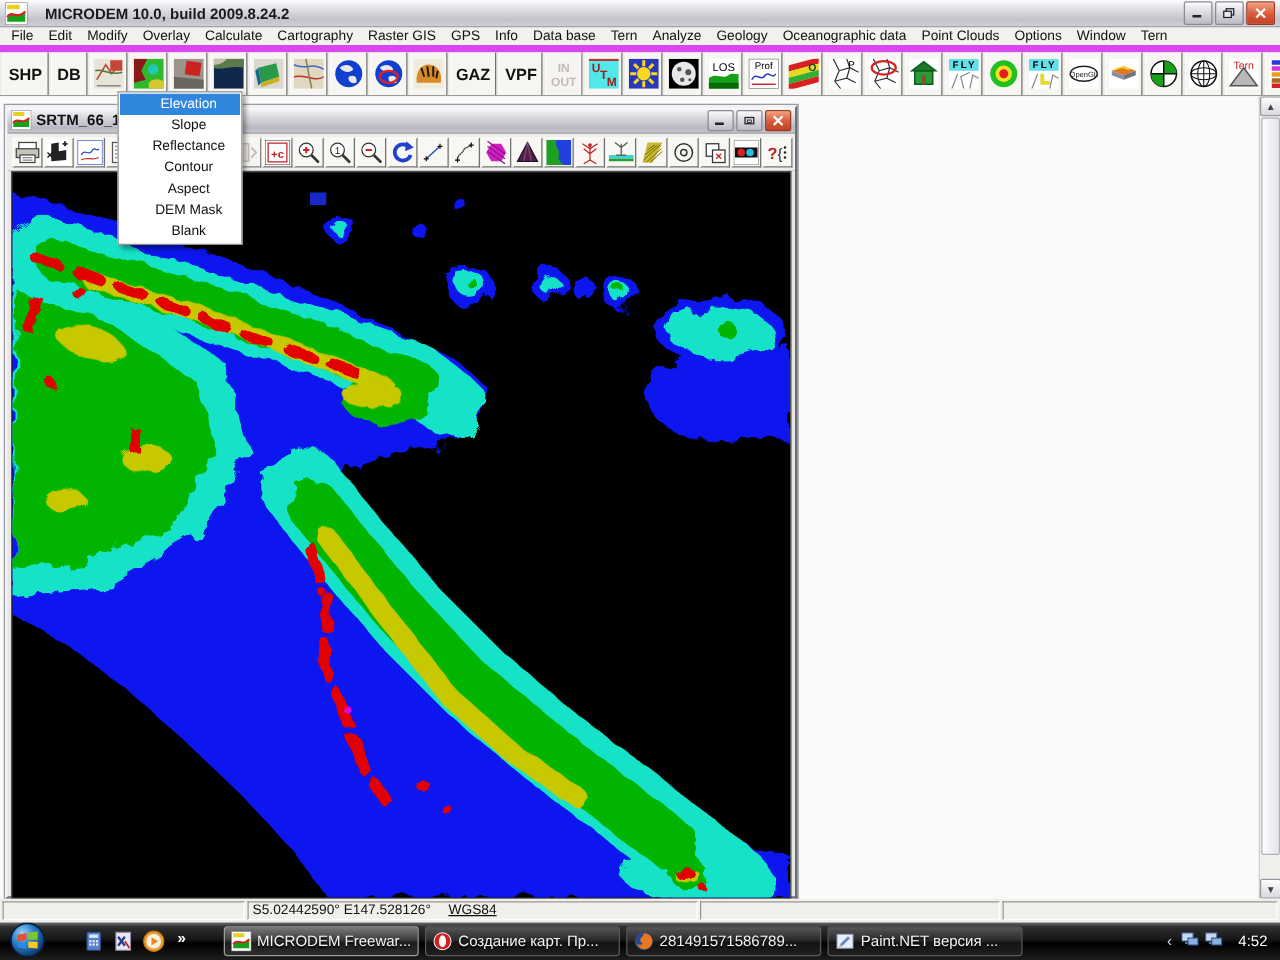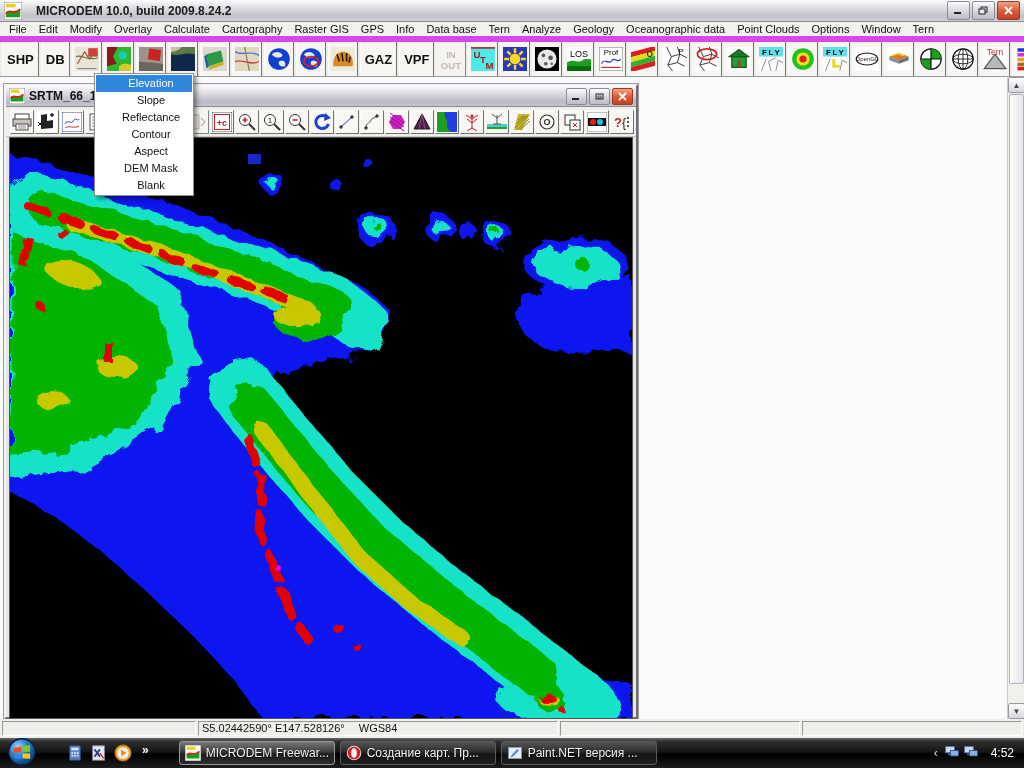--- a/index.html
+++ b/index.html
@@ -59,21 +59,21 @@
   .ddmenu{position:absolute;left:94px;top:73px;width:100px;background:#fff;border:1px solid #8f8f8f;
     box-shadow:3px 3px 4px rgba(0,0,0,.4);z-index:60;padding:1px;box-sizing:border-box;text-align:center;}
   .dditem{height:17px;line-height:17px;padding-left:14px;font-size:11px;white-space:nowrap;cursor:default;}
   .dditem.sel{background:#2f86dd;color:#fff;}
 
   
   .statusbar{position:absolute;left:0;top:719px;width:1024px;height:19px;background:#f0efeb;display:flex;box-sizing:border-box;padding-top:2px;}
   .spanel{height:15px;border:1px solid;border-color:#9a9892 #fdfdfd #fdfdfd #9a9892;box-sizing:border-box;
     font-size:11px;padding:0 3px;line-height:13px;white-space:nowrap;overflow:hidden;margin-left:2px;background:#f0efeb;}
   .sp1{width:194px;} .sp2{width:360px;} .sp3{width:240px;} .sp4{flex:1;margin-right:2px;}
-  .coordtext b{font-weight:normal;margin-left:14px;}
+  .coordtext b{font-weight:normal;margin-left:14px;text-decoration:underline;}
 
   
   .taskbar{position:absolute;left:0;top:738px;width:1024px;height:30px;
     background:linear-gradient(180deg,#6a6a6a 0%,#2e2e2e 12%,#161616 45%,#000 55%,#1d1d1d 100%);
     display:flex;align-items:center;color:#eee;}
   .startorb{width:30px;height:30px;margin-left:8px;flex:0 0 auto;}
   .startorb svg{width:28px;height:28px;}
   .qlaunch{display:flex;align-items:center;gap:6px;margin-left:28px;}
   .qicon svg{width:18px;height:18px;display:block;}
   .chev{color:#fff;font-weight:bold;font-size:12px;margin:0 10px 6px 10px;}
@@ -754,20 +754,27 @@
         <div class="taskbtn">
           <svg viewBox="0 0 20 20">
             <circle cx="10" cy="10" r="9" fill="#fff"></circle>
             <circle cx="10" cy="10" r="8" fill="#d02020"></circle>
             <ellipse cx="10" cy="10" rx="3.5" ry="6" fill="#fff"></ellipse>
           </svg>
           <span class="tlabel">Создание карт. Пр...</span>
         </div>
         <div class="taskbtn">
           <svg viewBox="0 0 20 20">
+            <circle cx="10" cy="10" r="9" fill="#2a4a8a"></circle>
+            <path d="M10 2 A8 8 0 1 1 3 12 C5 14 8 14 9 12 C6 11 6 8 8 6 C9 5 10 4 10 2 Z" fill="#e87820"></path>
+          </svg>
+          <span class="tlabel">281491571586789...</span>
+        </div>
+        <div class="taskbtn">
+          <svg viewBox="0 0 20 20">
             <rect x="2" y="3" width="16" height="14" fill="#e8eef8" stroke="#8898b8"></rect>
             <path d="M5 13 L13 5 L15 7 L7 15 Z" fill="#6a88c8"></path>
             <path d="M5 13 L4 16 L7 15 Z" fill="#c8a868"></path>
           </svg>
           <span class="tlabel">Paint.NET версия ...</span>
         </div>
       </span>
     <span class="tray">
       <span class="texpand">‹</span>
       <span id="trayicons" style="display:flex;gap:3px;">

